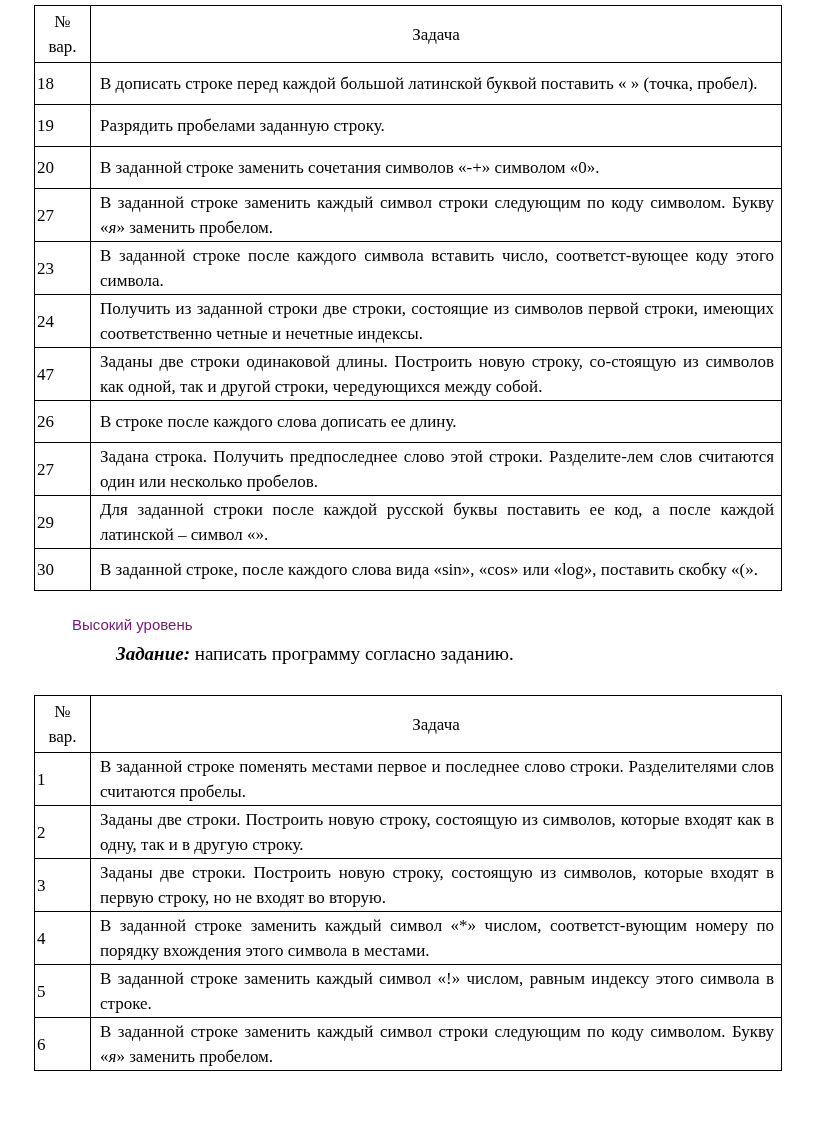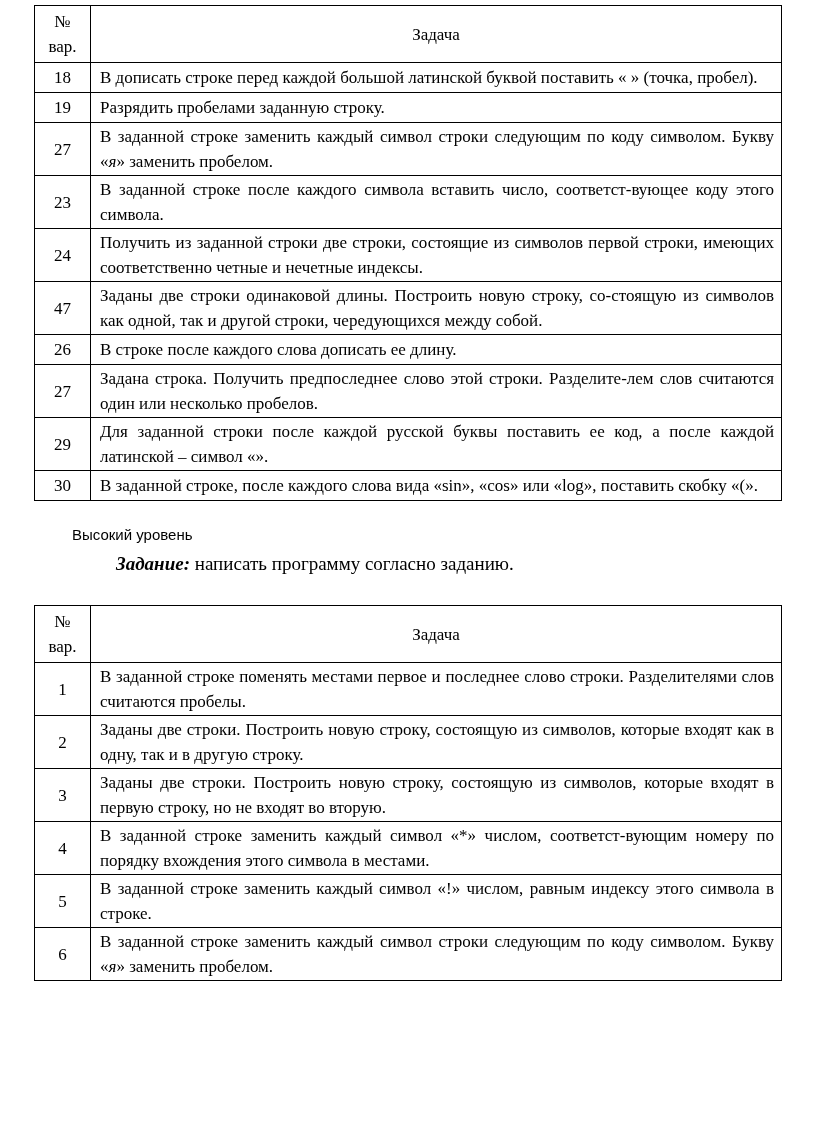--- a/index.html
+++ b/index.html
@@ -28,22 +28,22 @@
     font-size: 17px;
     line-height: 25px;
   }
   th.num-col, col.num-col { width: 56px; }
   th {
     font-weight: normal;
     text-align: center;
     padding: 3px 2px;
   }
   td.num-cell {
-    text-align: center;
-    padding: 2px 2px;
+    text-align: left;
+    padding: 8px 2px;
   }
   td.task-cell {
     text-align: justify;
     padding: 1px 7px 1px 9px;
   }
   .it { font-style: italic; }
   .level-label {
     margin-top: 24px;
     padding-left: 38px;
     font-family: "Liberation Sans", "DejaVu Sans", sans-serif;
@@ -82,20 +82,24 @@
     <tbody id="t1-body">
         <tr>
           <td class="num-cell">18</td>
           <td class="task-cell"><span>В дописать строке перед каждой большой латинской буквой поставить « »  (точка, пробел).</span></td>
         </tr>
         <tr>
           <td class="num-cell">19</td>
           <td class="task-cell"><span>Разрядить пробелами заданную строку.</span></td>
         </tr>
         <tr>
+          <td class="num-cell">20</td>
+          <td class="task-cell"><span>В заданной строке заменить сочетания символов «-+» символом «0».</span></td>
+        </tr>
+        <tr>
           <td class="num-cell">27</td>
           <td class="task-cell"><span>В заданной строке заменить каждый символ строки следующим по коду символом. Букву «</span><span class="it">я</span><span>» заменить пробелом.</span></td>
         </tr>
         <tr>
           <td class="num-cell">23</td>
           <td class="task-cell"><span>В заданной строке после каждого символа вставить число, соответст-вующее коду этого символа.</span></td>
         </tr>
         <tr>
           <td class="num-cell">24</td>
           <td class="task-cell"><span>Получить из заданной строки две строки, состоящие из символов первой строки, имеющих соответственно четные и нечетные индексы.</span></td>
@@ -116,21 +120,21 @@
           <td class="num-cell">29</td>
           <td class="task-cell"><span>Для заданной строки после каждой русской буквы поставить ее код, а после каждой латинской – символ «».</span></td>
         </tr>
         <tr>
           <td class="num-cell">30</td>
           <td class="task-cell"><span>В заданной строке, после каждого слова вида «sin», «cos» или «log», поставить скобку «(».</span></td>
         </tr>
       </tbody>
   </table>
 
-  <div class="level-label" style="color: #000000;">Высокий уровень</div>
+  <div class="level-label" style="color: #701a75;">Высокий уровень</div>
 
   <p class="task-line"><span class="bold-italic">Задание:</span><span> написать  программу согласно  заданию.</span></p>
 
   <table class="task-table">
     <colgroup>
         <col class="num-col">
         <col>
       </colgroup>
     <thead>
       <tr>

